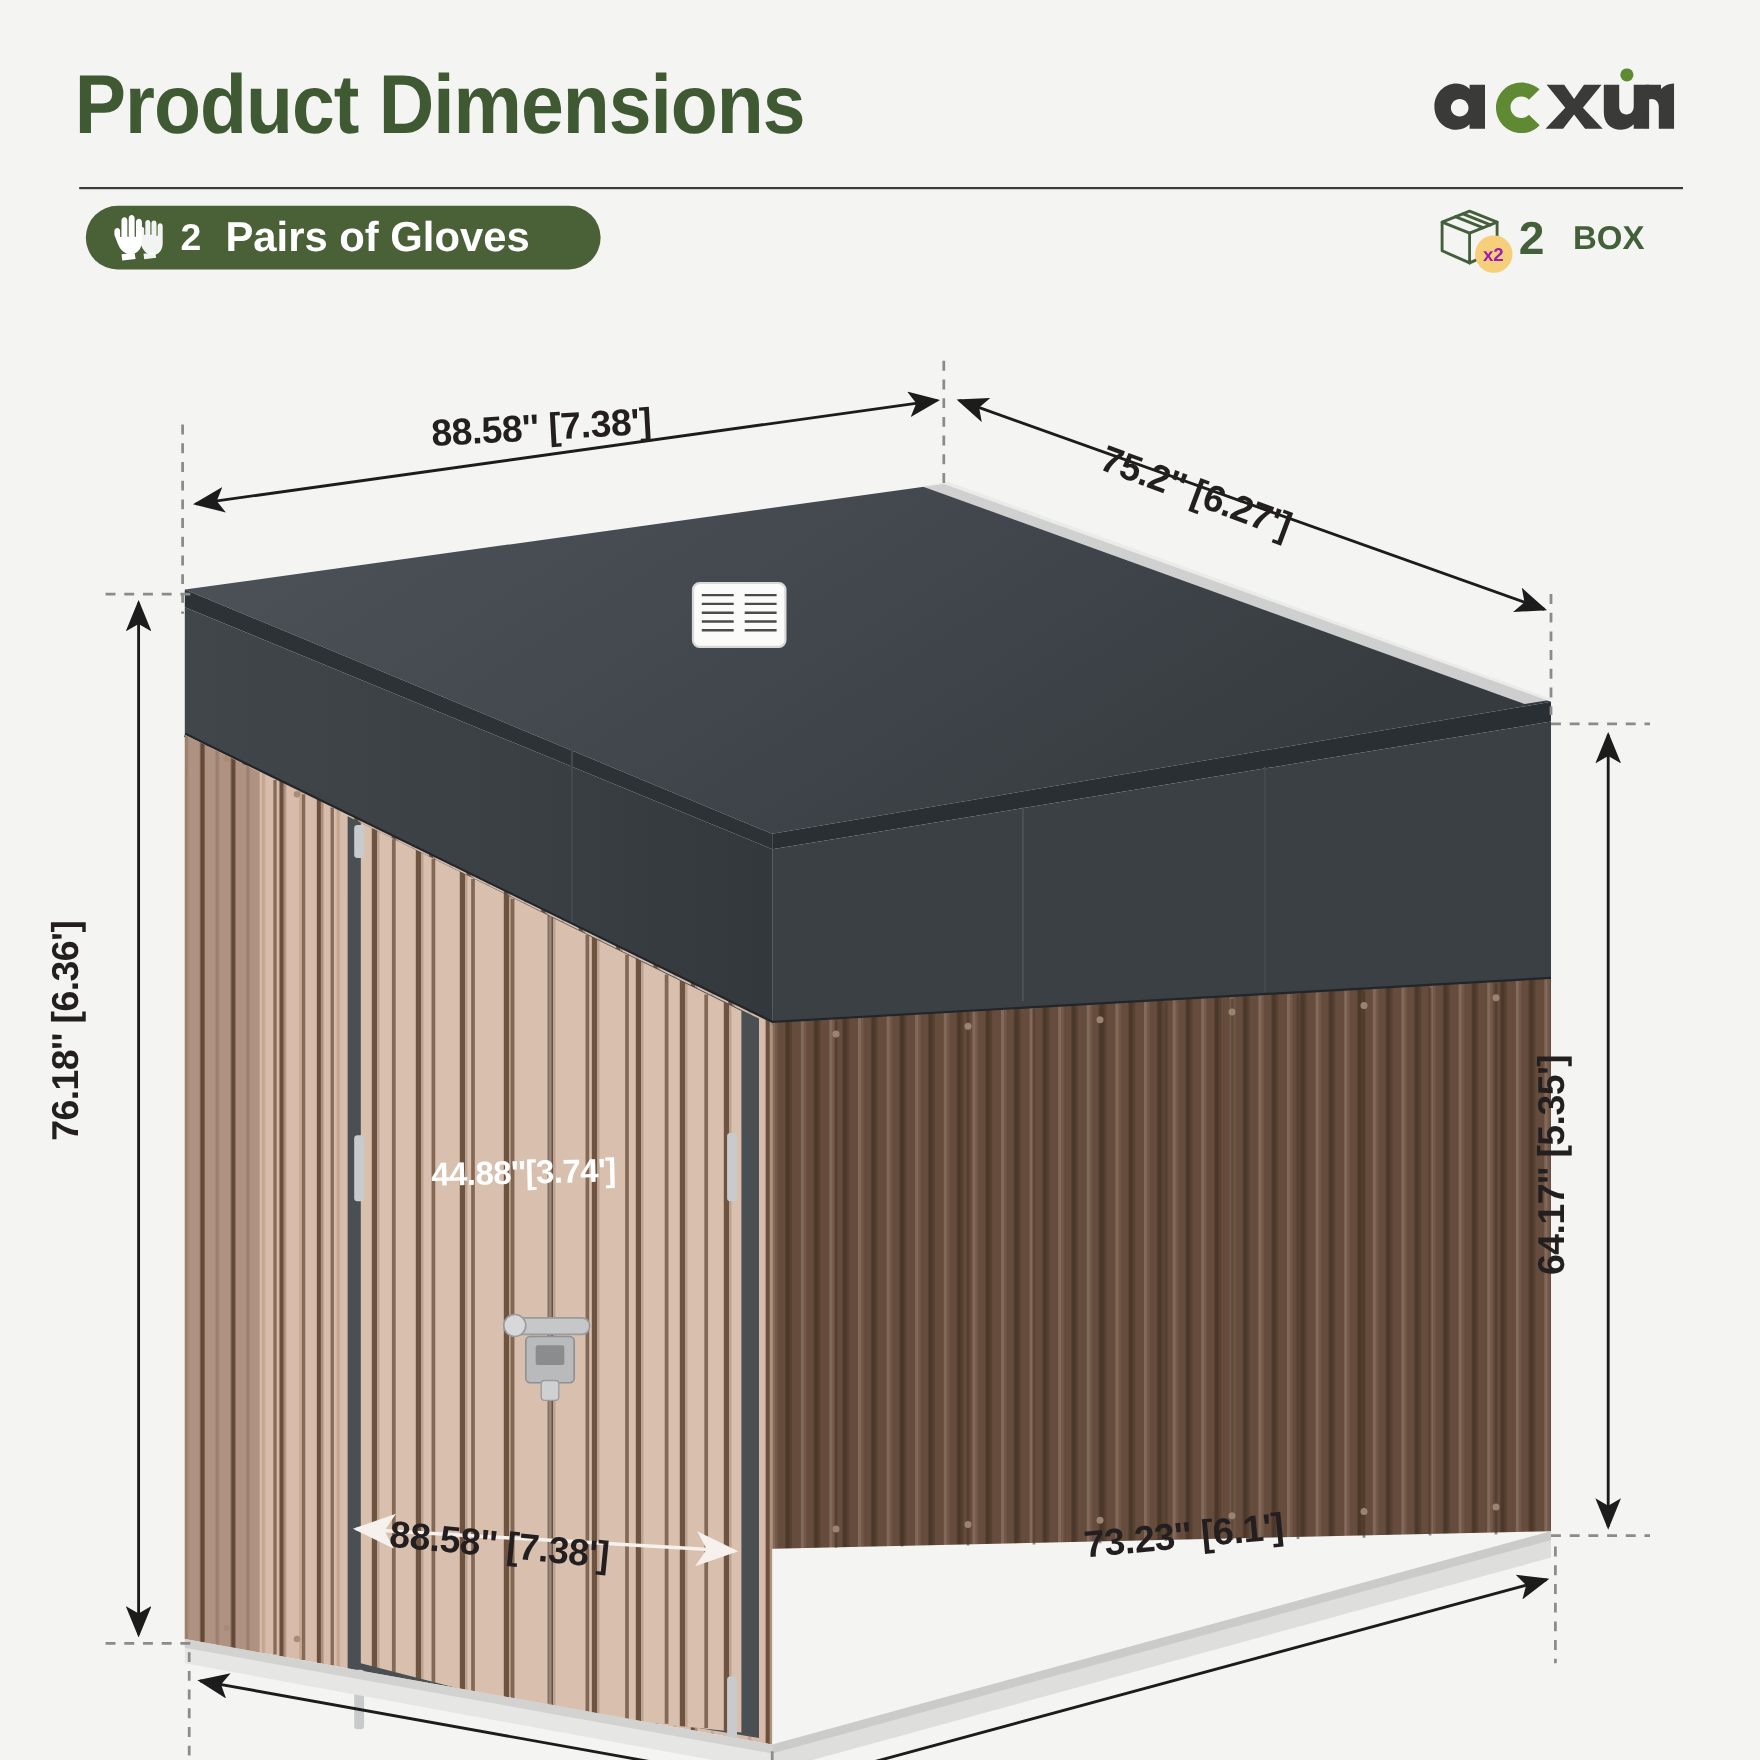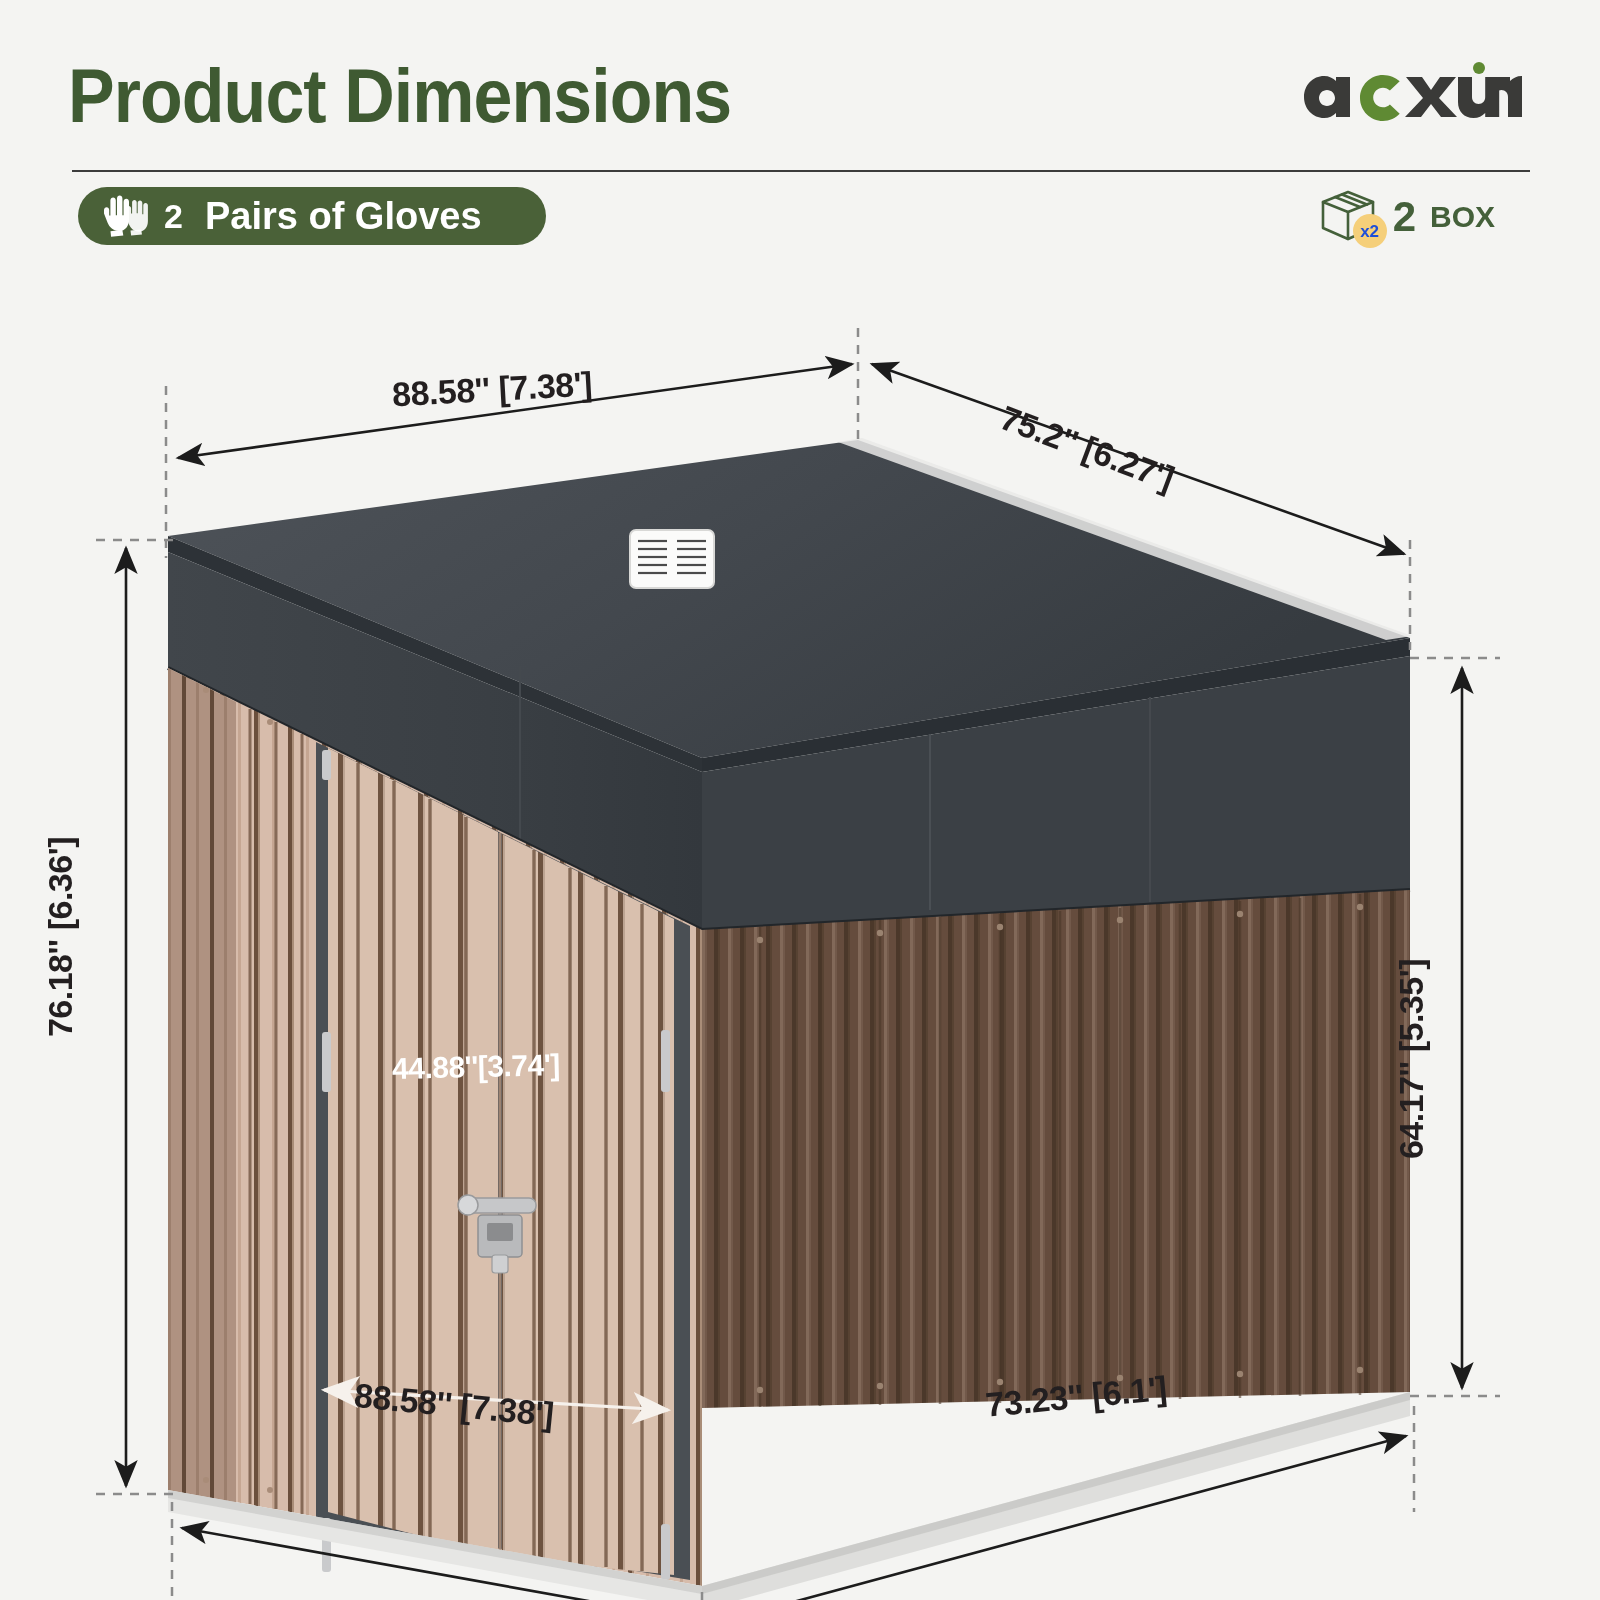--- a/index.html
+++ b/index.html
@@ -97,40 +97,40 @@
   .box-icon-wrap { position: relative; width: 64px; height: 58px; flex: 0 0 auto; }
   .box-icon-wrap svg { display: block; }
   .box-mult {
     position: absolute;
     right: -6px;
     bottom: -2px;
     width: 34px;
     height: 34px;
     border-radius: 50%;
     background: #f5cf7a;
-    color: #1d4ed8;
+    color: #a21caf;
     font-size: 17px;
     font-weight: bold;
     display: flex;
     align-items: center;
     justify-content: center;
     line-height: 1;
   }
   .box-count {
     color: #44603a;
     font-size: 42px;
     font-weight: bold;
     line-height: 1;
   }
   .box-word {
     color: #44603a;
     font-size: 30px;
     font-weight: bold;
     line-height: 1;
-    margin-left: 2px;
+    margin-left: 14px;
   }
 
   
   #scene {
     position: absolute;
     left: 0;
     top: 290px;
     width: 1600px;
     height: 1310px;
   }

